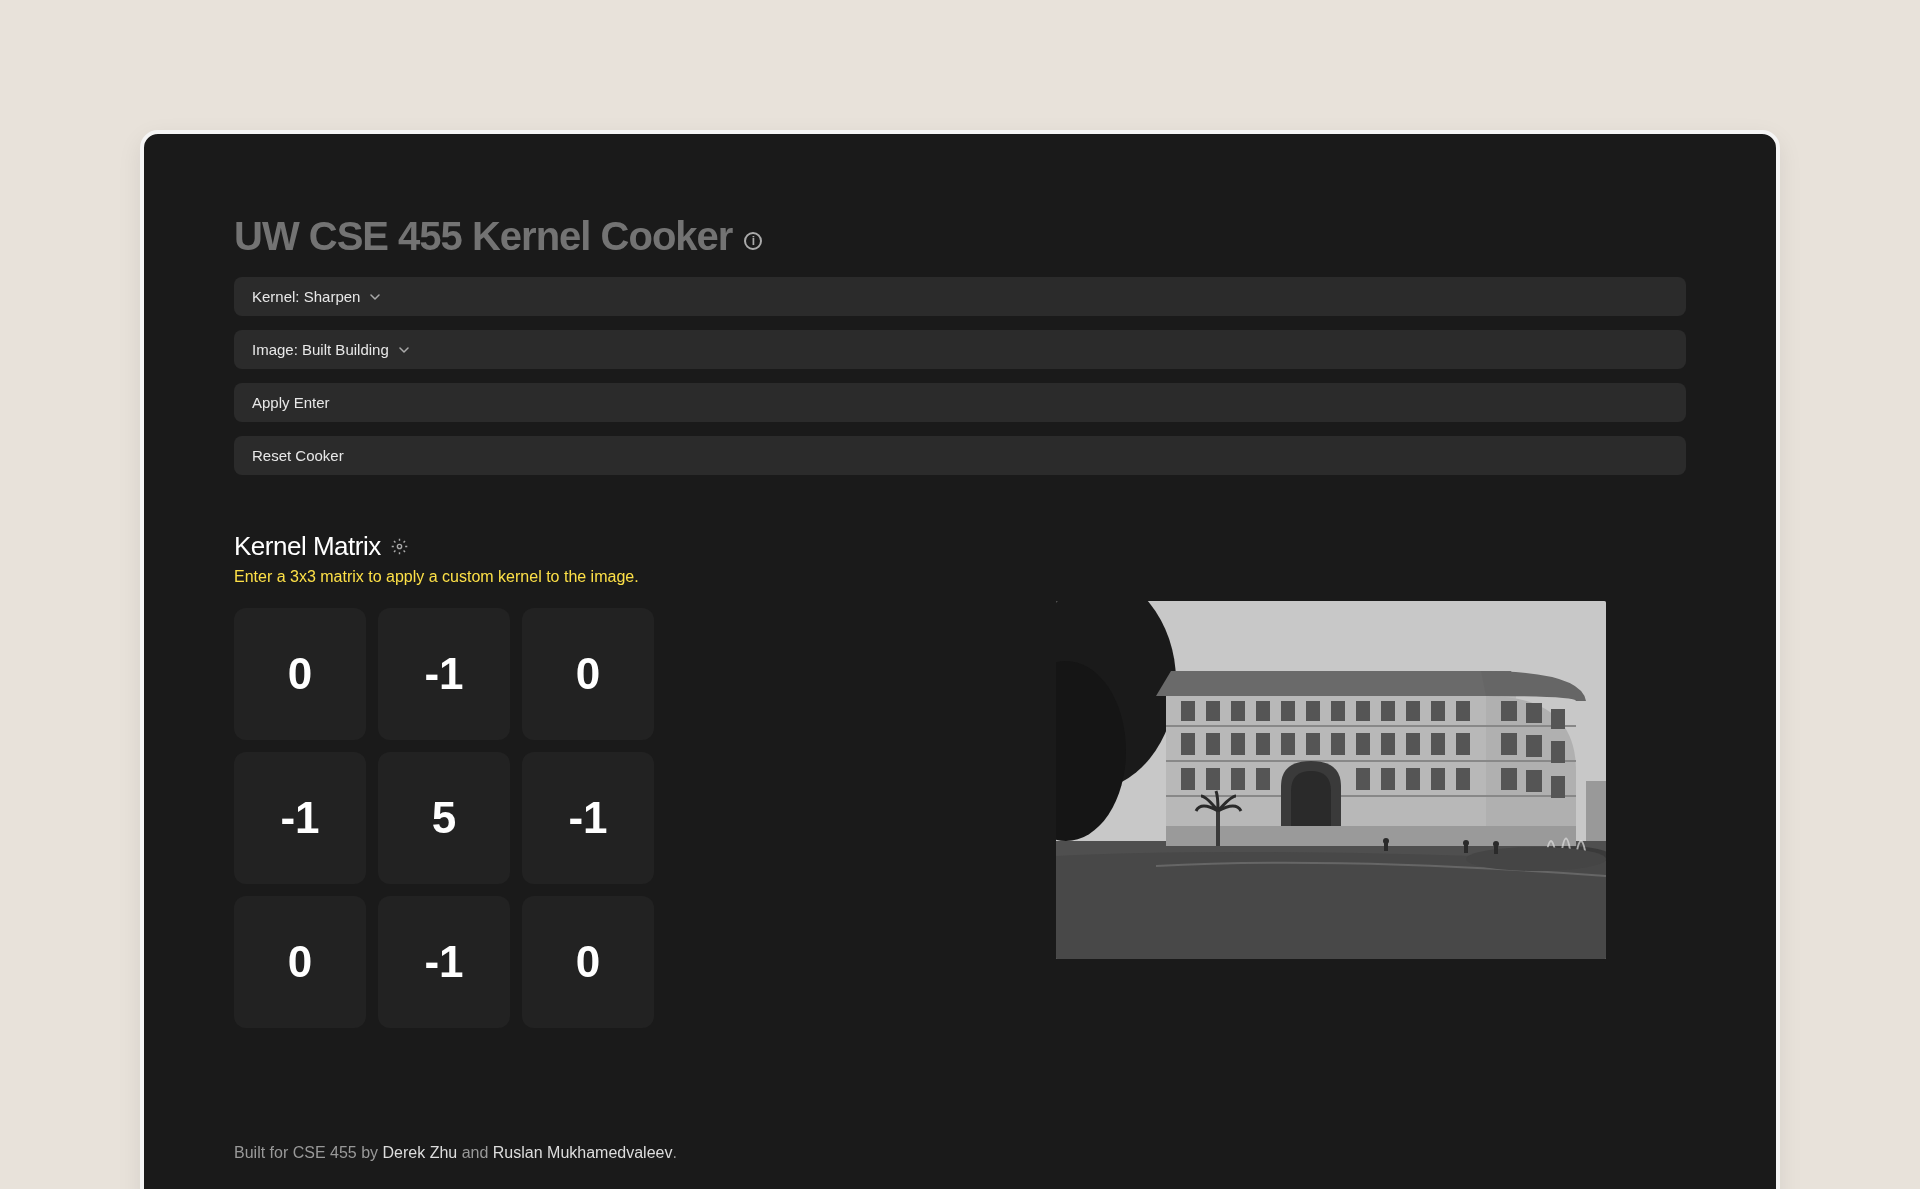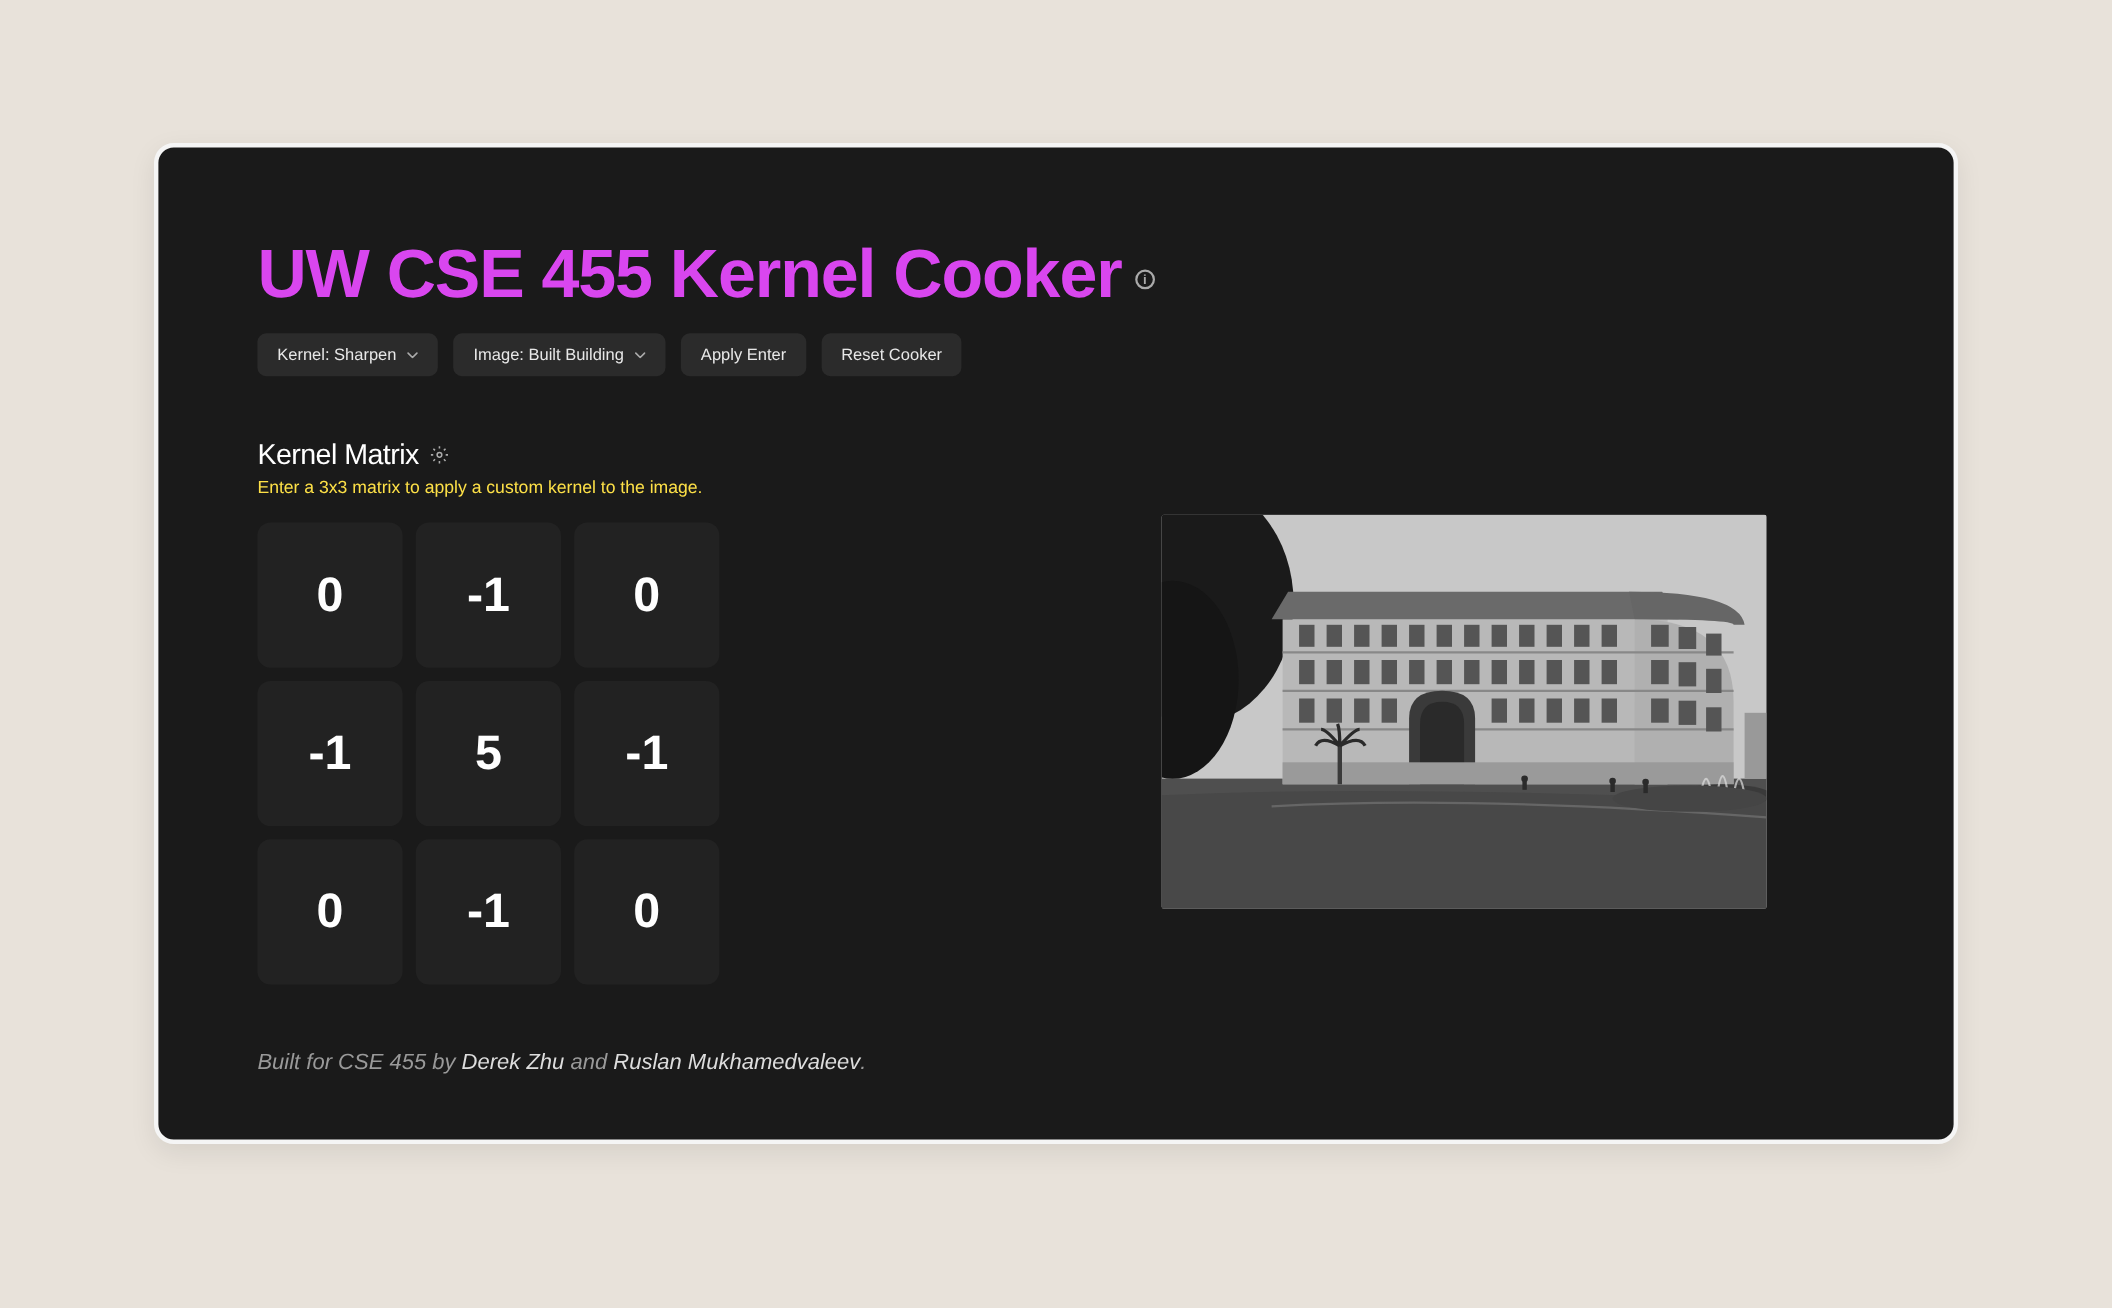--- a/index.html
+++ b/index.html
@@ -25,42 +25,43 @@
       padding: 80px 90px 58px 90px;
       box-shadow: 0 8px 24px rgba(0,0,0,0.08);
     }
     .header {
       display: flex;
       align-items: center;
       gap: 12px;
       margin-bottom: 18px;
     }
     .title {
-      color: #d946ef;
-      font-size: 62px;
+      color: #737373;
+      font-size: 40px;
       font-weight: 800;
       letter-spacing: -1px;
     }
     .info-icon {
       width: 18px;
       height: 18px;
       border: 2px solid #aaa;
       border-radius: 50%;
       display: flex;
       align-items: center;
       justify-content: center;
       color: #aaa;
       font-size: 12px;
       font-weight: 600;
       margin-top: 8px;
     }
     .toolbar {
       display: flex;
       gap: 14px;
       margin-bottom: 56px;
+      flex-direction: column;
     }
     .btn {
       background: #2b2b2b;
       color: #e8e8e8;
       border: none;
       border-radius: 8px;
       padding: 11px 18px;
       font-size: 15px;
       font-weight: 400;
       cursor: pointer;
@@ -138,24 +139,23 @@
       border-radius: 2px;
       overflow: hidden;
       position: relative;
     }
     .image-preview svg {
       width: 100%;
       height: 100%;
       display: block;
     }
     .footer {
-      margin-top: 60px;
+      margin-top: 116px;
       color: #999;
-      font-size: 20px;
-      font-style: italic;
+      font-size: 16px;
     }
     .footer .link {
       color: #ddd;
       font-weight: 500;
     }
   </style>
 </head>
 <body>
 
 <div class="window">

